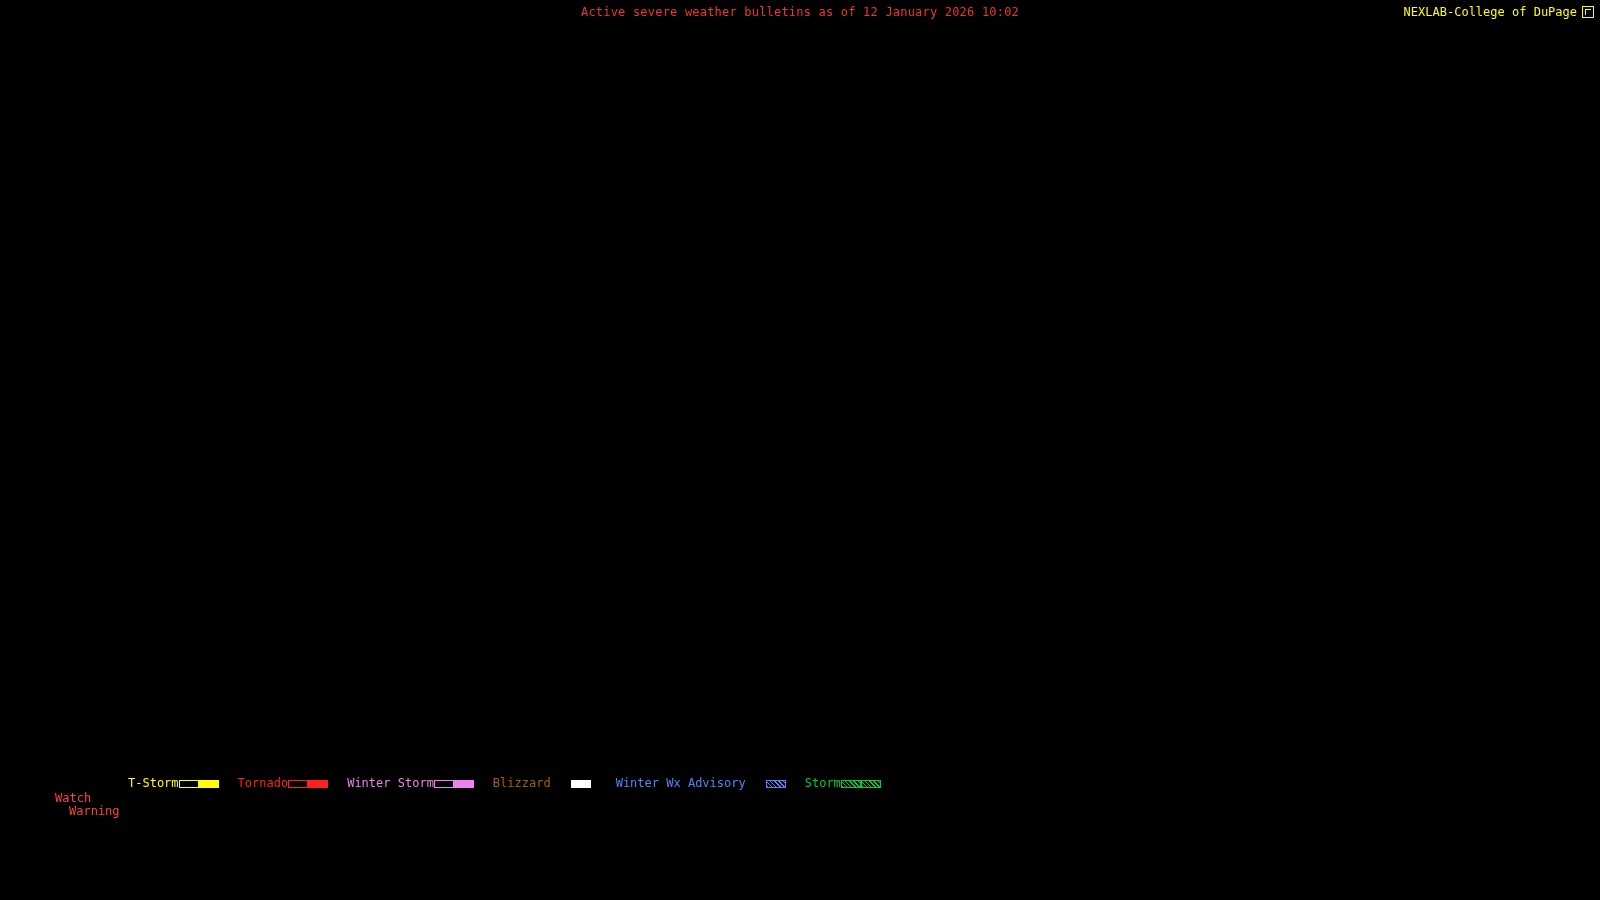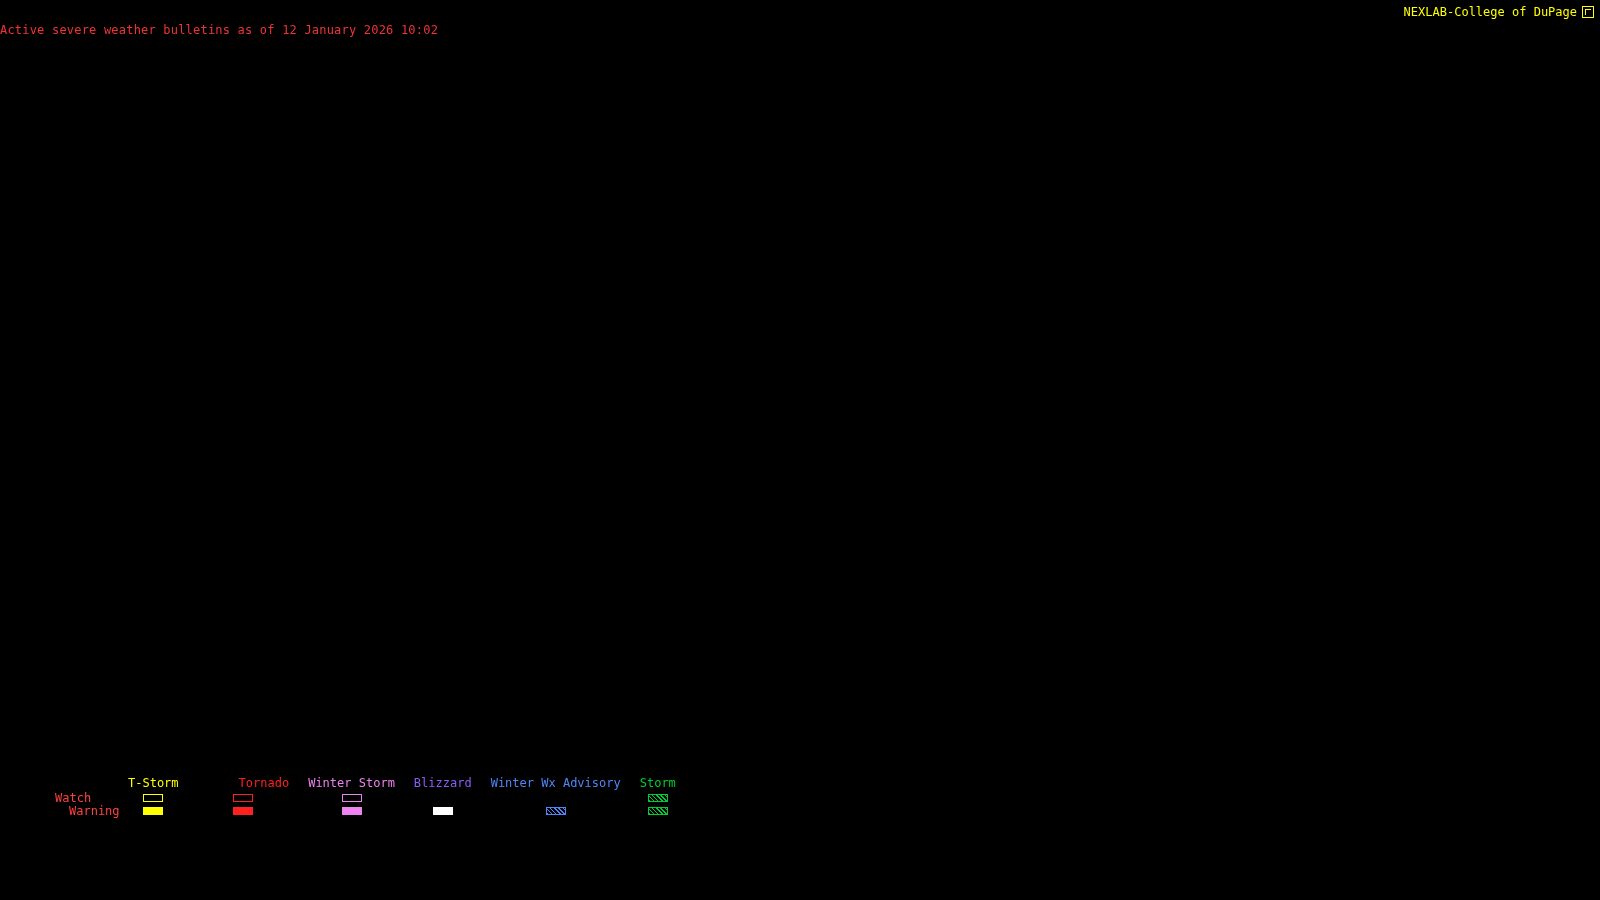--- a/index.html
+++ b/index.html
@@ -16,23 +16,24 @@
   
   .map-canvas {
     position: absolute;
     inset: 0;
     background: #000000;
   }
 
   
   .title {
     position: absolute;
-    top: 23px;
+    top: 5px;
     left: 0;
     width: 100%;
+    text-align: center;
     white-space: pre;
     letter-spacing: 0.2px;
   }
 
   
   .branding {
     position: absolute;
     top: 5px;
     right: 6px;
     display: flex;
@@ -66,21 +67,21 @@
     gap: 19px;
     align-items: flex-start;
   }
   .rowlabels {
     display: flex;
     flex-direction: column;
     width: 54px;
   }
   .col {
     display: flex;
-    flex-direction: column;
+    flex-direction: row;
     align-items: center;
   }
   .cell-h {
     height: 15px;
     line-height: 15px;
     white-space: pre;
   }
   .cell {
     height: 13px;
     display: flex;
@@ -136,51 +137,51 @@
     <div class="cell-h" style="color: rgb(255, 255, 0);">T-Storm</div>
     <div class="cell">
       <div class="swatch" data-style="outline" style="--c: #ffff00;"></div>
     </div>
     <div class="cell">
       <div class="swatch" data-style="filled" style="--c: #ffff00;"></div>
     </div>
   </div>
 
   <div class="col">
-    <div class="cell-h" style="color: rgb(255, 32, 32); margin-left: 41px;">Tornado</div>
+    <div class="cell-h" style="color: rgb(255, 32, 32);">Tornado</div>
     <div class="cell">
       <div class="swatch" data-style="outline" style="--c: #ff2020;"></div>
     </div>
     <div class="cell">
       <div class="swatch" data-style="filled" style="--c: #ff2020;"></div>
     </div>
   </div>
 
   <div class="col">
     <div class="cell-h" style="color: rgb(238, 130, 238);">Winter Storm</div>
     <div class="cell">
       <div class="swatch" data-style="outline" style="--c: #ee82ee;"></div>
     </div>
     <div class="cell">
       <div class="swatch" data-style="filled" style="--c: #ee82ee;"></div>
     </div>
   </div>
 
   <div class="col">
-    <div class="cell-h" style="color: #8b5cf6;">Blizzard</div>
+    <div class="cell-h" style="color: #a16207;">Blizzard</div>
     <div class="cell">
       <div class="swatch" data-style="none" style="--c: #ffffff;"></div>
     </div>
     <div class="cell">
       <div class="swatch" data-style="filled" style="--c: #ffffff;"></div>
     </div>
   </div>
 
   <div class="col">
-    <div class="cell-h" style="color: rgb(79, 134, 247);">Winter Wx Advisory</div>
+    <div class="cell-h" style="color: rgb(79, 134, 247); margin-left: 6px;">Winter Wx Advisory</div>
     <div class="cell">
       <div class="swatch" data-style="none" style="--c: #4f86f7;"></div>
     </div>
     <div class="cell">
       <div class="swatch" data-style="hatched" style="--c: #4f86f7;"></div>
     </div>
   </div>
 
   <div class="col">
     <div class="cell-h" style="color: rgb(0, 204, 51);">Storm</div>

